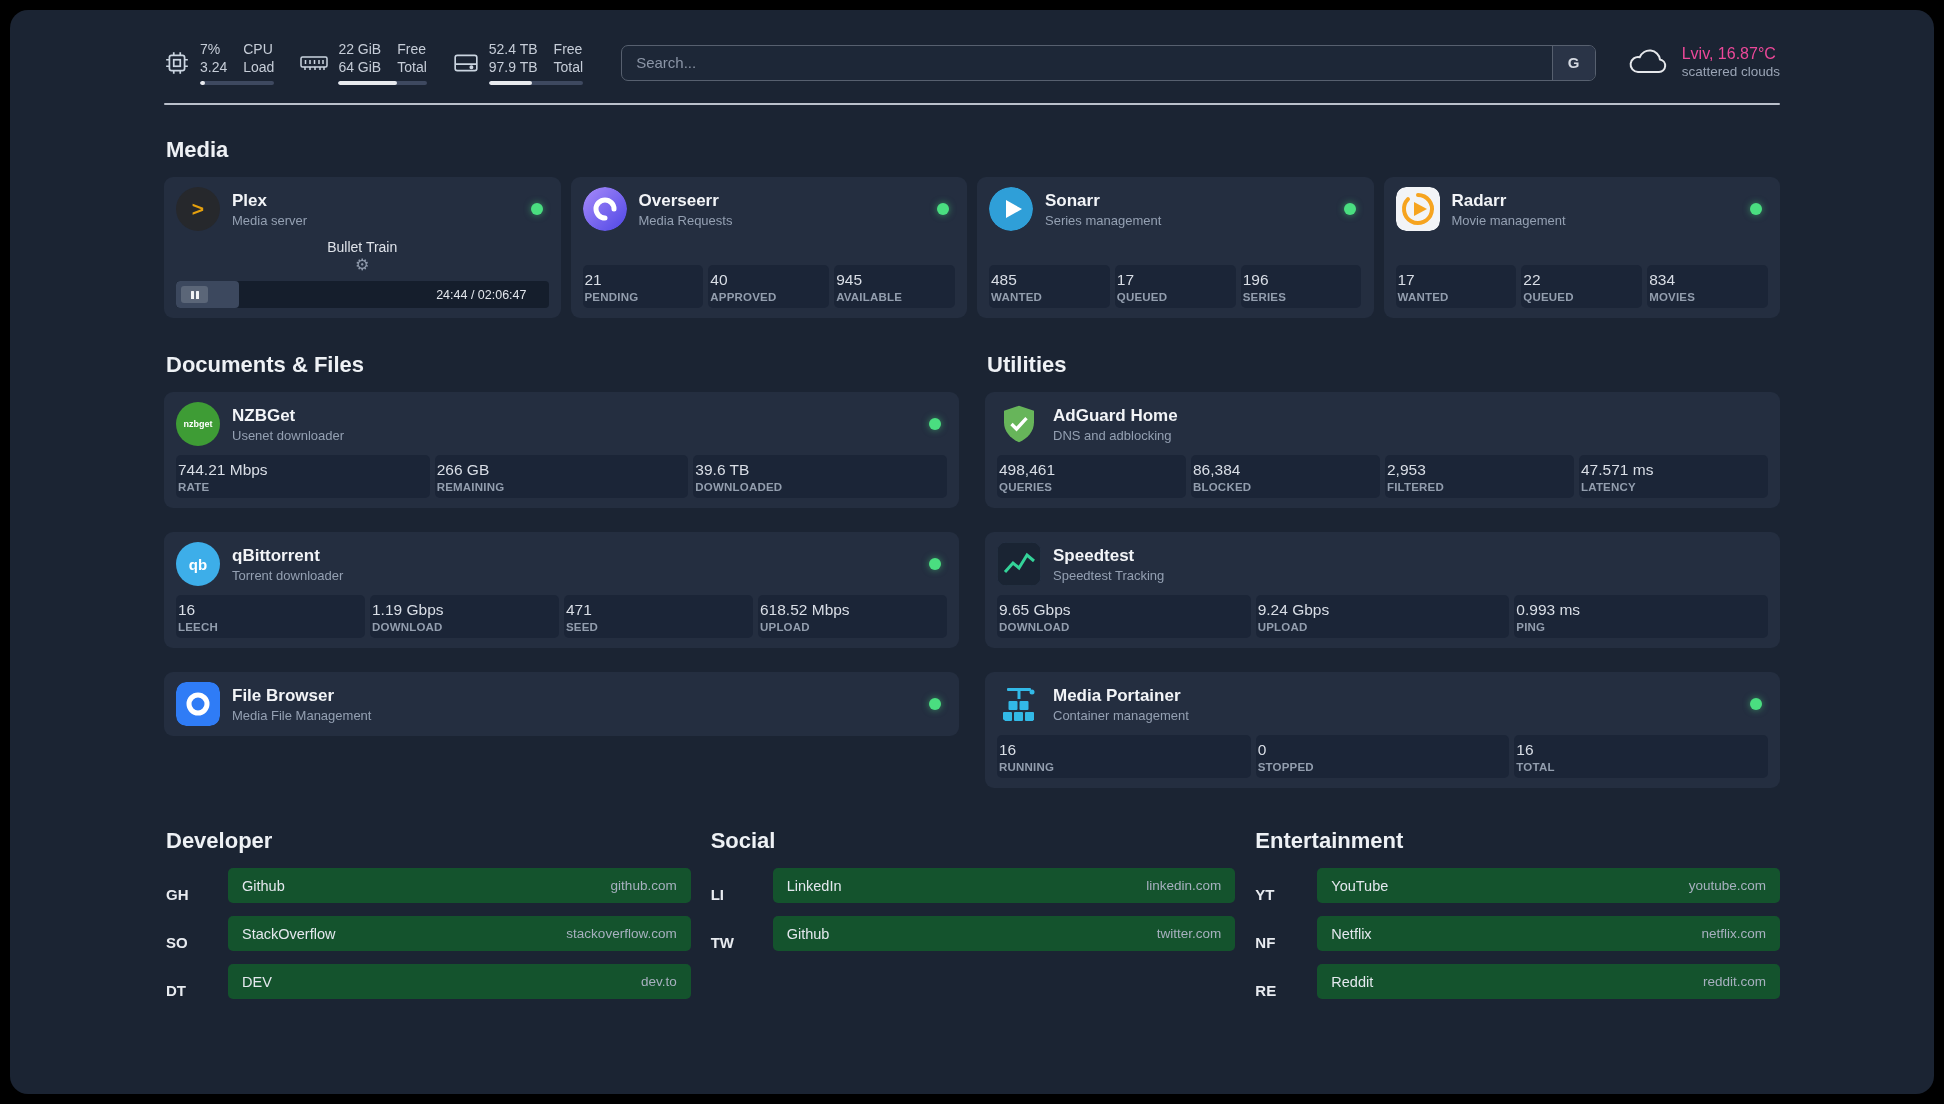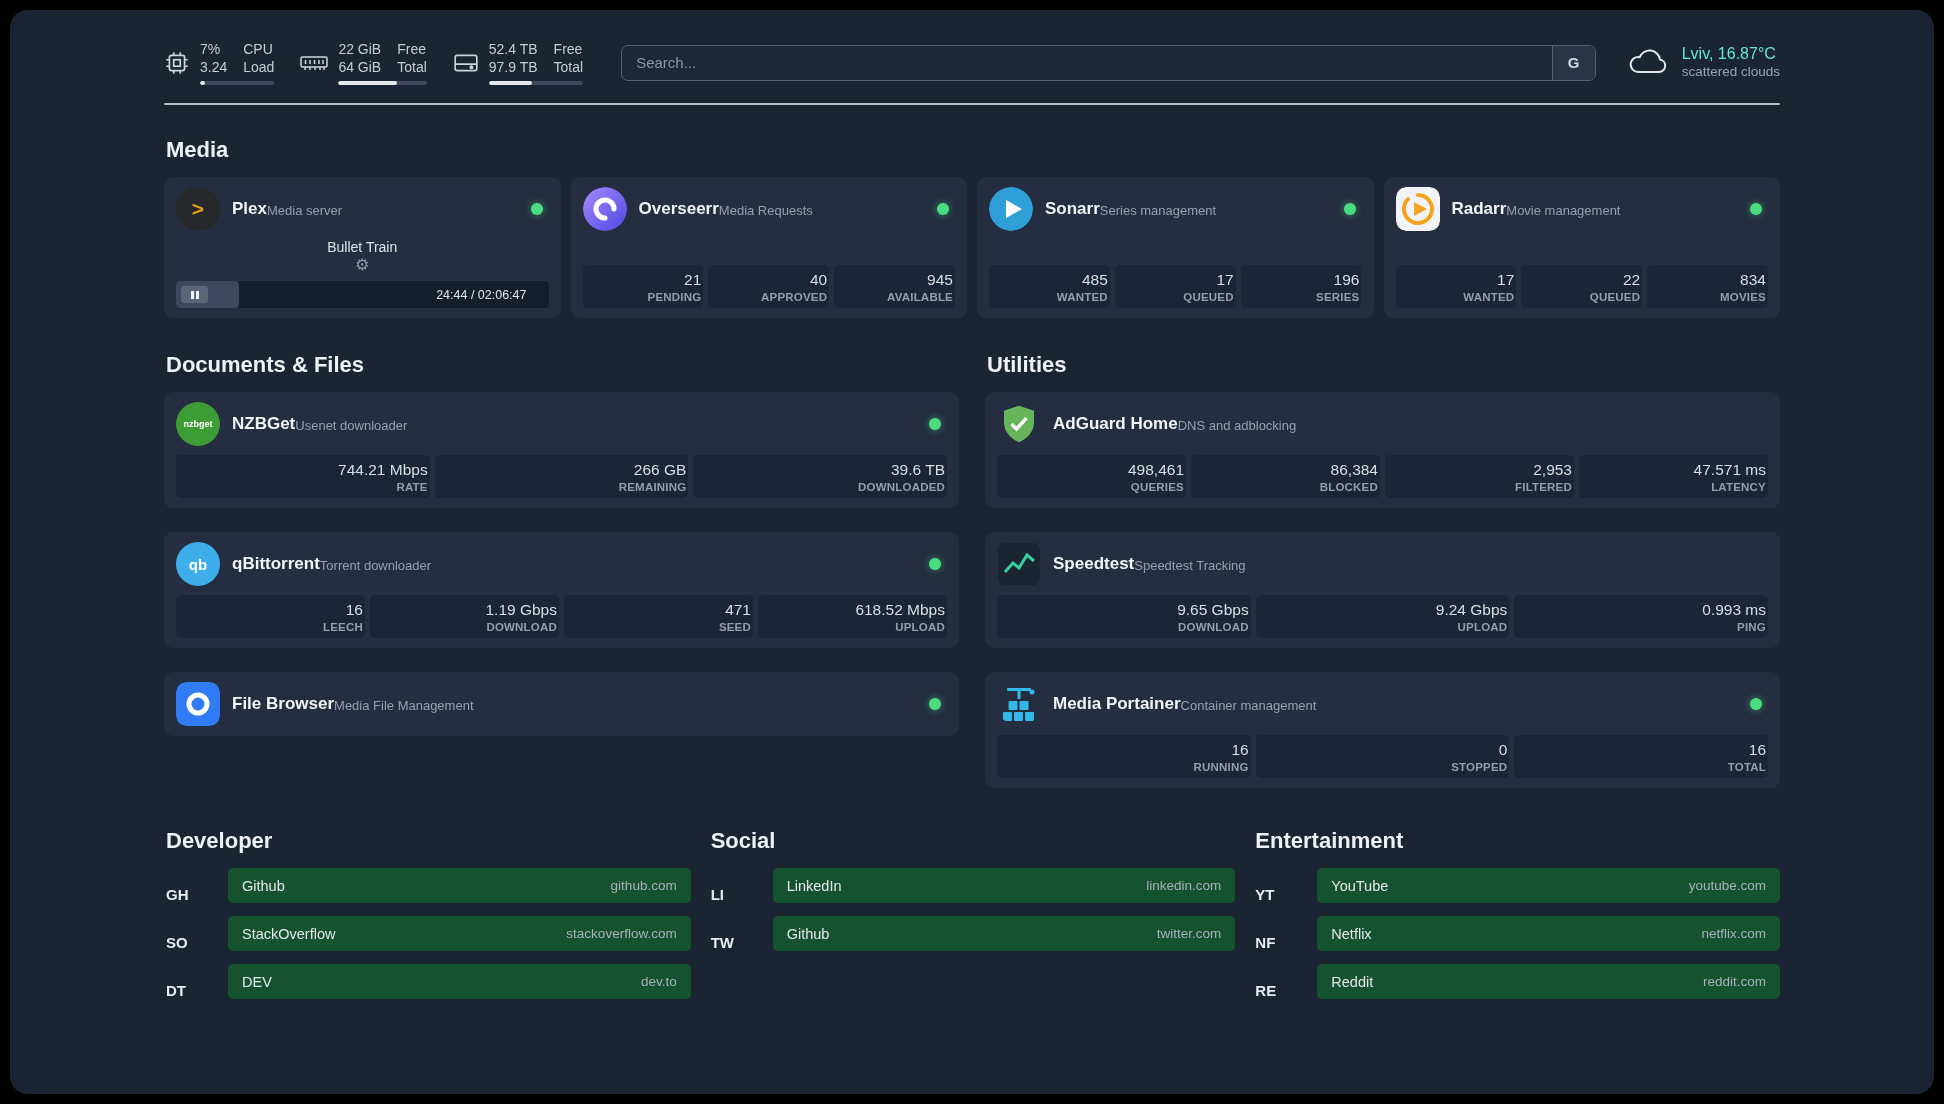--- a/index.html
+++ b/index.html
@@ -18,40 +18,40 @@
   .res-fill{height:100%;background:#e8eaee;border-radius:2px;width:0;}
   .search{flex:1;display:flex;align-items:center;height:34px;border:1px solid #57606f;border-radius:7px;
     background:#1d2737;margin:0 30px 0 12px;overflow:hidden;}
   .search input{flex:1;background:transparent;border:0;outline:0;color:#fca5a5;font-size:15px;padding:0 14px;
     font-family:inherit;}
   .search input::placeholder{color:#8b95a6;}
   .engine{width:42px;align-self:stretch;display:flex;align-items:center;justify-content:center;
     background:#2a3447;border-left:1px solid #57606f;color:#d6dae2;font-weight:700;font-size:15px;cursor:pointer;}
   .weather{display:flex;align-items:center;gap:12px;}
   .weather-text{display:flex;flex-direction:column;line-height:1.25;}
-  .weather-loc{font-size:16px;color:#5eead4;}
+  .weather-loc{font-size:16px;color:#ec4899;}
   .weather-cond{font-size:13.5px;color:#9aa4b5;}
   .divider{height:2px;background:#ccd2dc;border-radius:1px;margin-top:18px;opacity:.9;}
 
   
   .section-title{font-size:22px;font-weight:700;color:#eef1f5;margin:0 0 14px 2px;}
   .media-title{margin-top:32px;}
   .media-grid{display:grid;grid-template-columns:repeat(4,1fr);gap:10px;}
   .card{background:#242e40;border-radius:9px;padding:10px 12px;box-sizing:border-box;display:flex;
     flex-direction:column;cursor:pointer;}
   .card-head{display:flex;align-items:center;gap:12px;}
   .appicon{width:44px;height:44px;flex:0 0 44px;display:flex;align-items:center;justify-content:center;
     border-radius:50%;overflow:hidden;}
-  .card-titles{display:flex;flex-direction:row;align-items:center;}
+  .card-titles{display:flex;flex-direction:column;}
   .card-name{font-size:17px;font-weight:600;color:#f2f4f7;line-height:1.2;}
   .card-sub{font-size:13px;color:#94a0b2;margin-top:2px;}
   .dot{width:12px;height:12px;border-radius:50%;background:#4ade80;margin-left:auto;margin-right:6px;
     box-shadow:0 0 7px rgba(74,222,128,.55);}
   .stats{display:flex;gap:5px;margin-top:auto;padding-top:9px;}
-  .stat{flex:1;background:#1b2537;border-radius:5px;text-align:right;padding:6px 2px 5px;}
+  .stat{flex:1;background:#1b2537;border-radius:5px;text-align:left;padding:6px 2px 5px;}
   .stat-value{font-size:15.5px;color:#d9dee6;}
   .stat-label{font-size:11.5px;font-weight:700;color:#939eae;margin-top:2px;letter-spacing:.2px;}
 
   .cols{display:grid;grid-template-columns:1fr 1fr;column-gap:26px;margin-top:34px;align-items:start;}
   .stack .card{margin-bottom:24px;}
   .stack .card:last-child{margin-bottom:0;}
 
   
   .player{margin-top:auto;padding-top:8px;}
   .player-title{display:flex;align-items:center;justify-content:space-between;font-size:14px;color:#dfe3ea;

